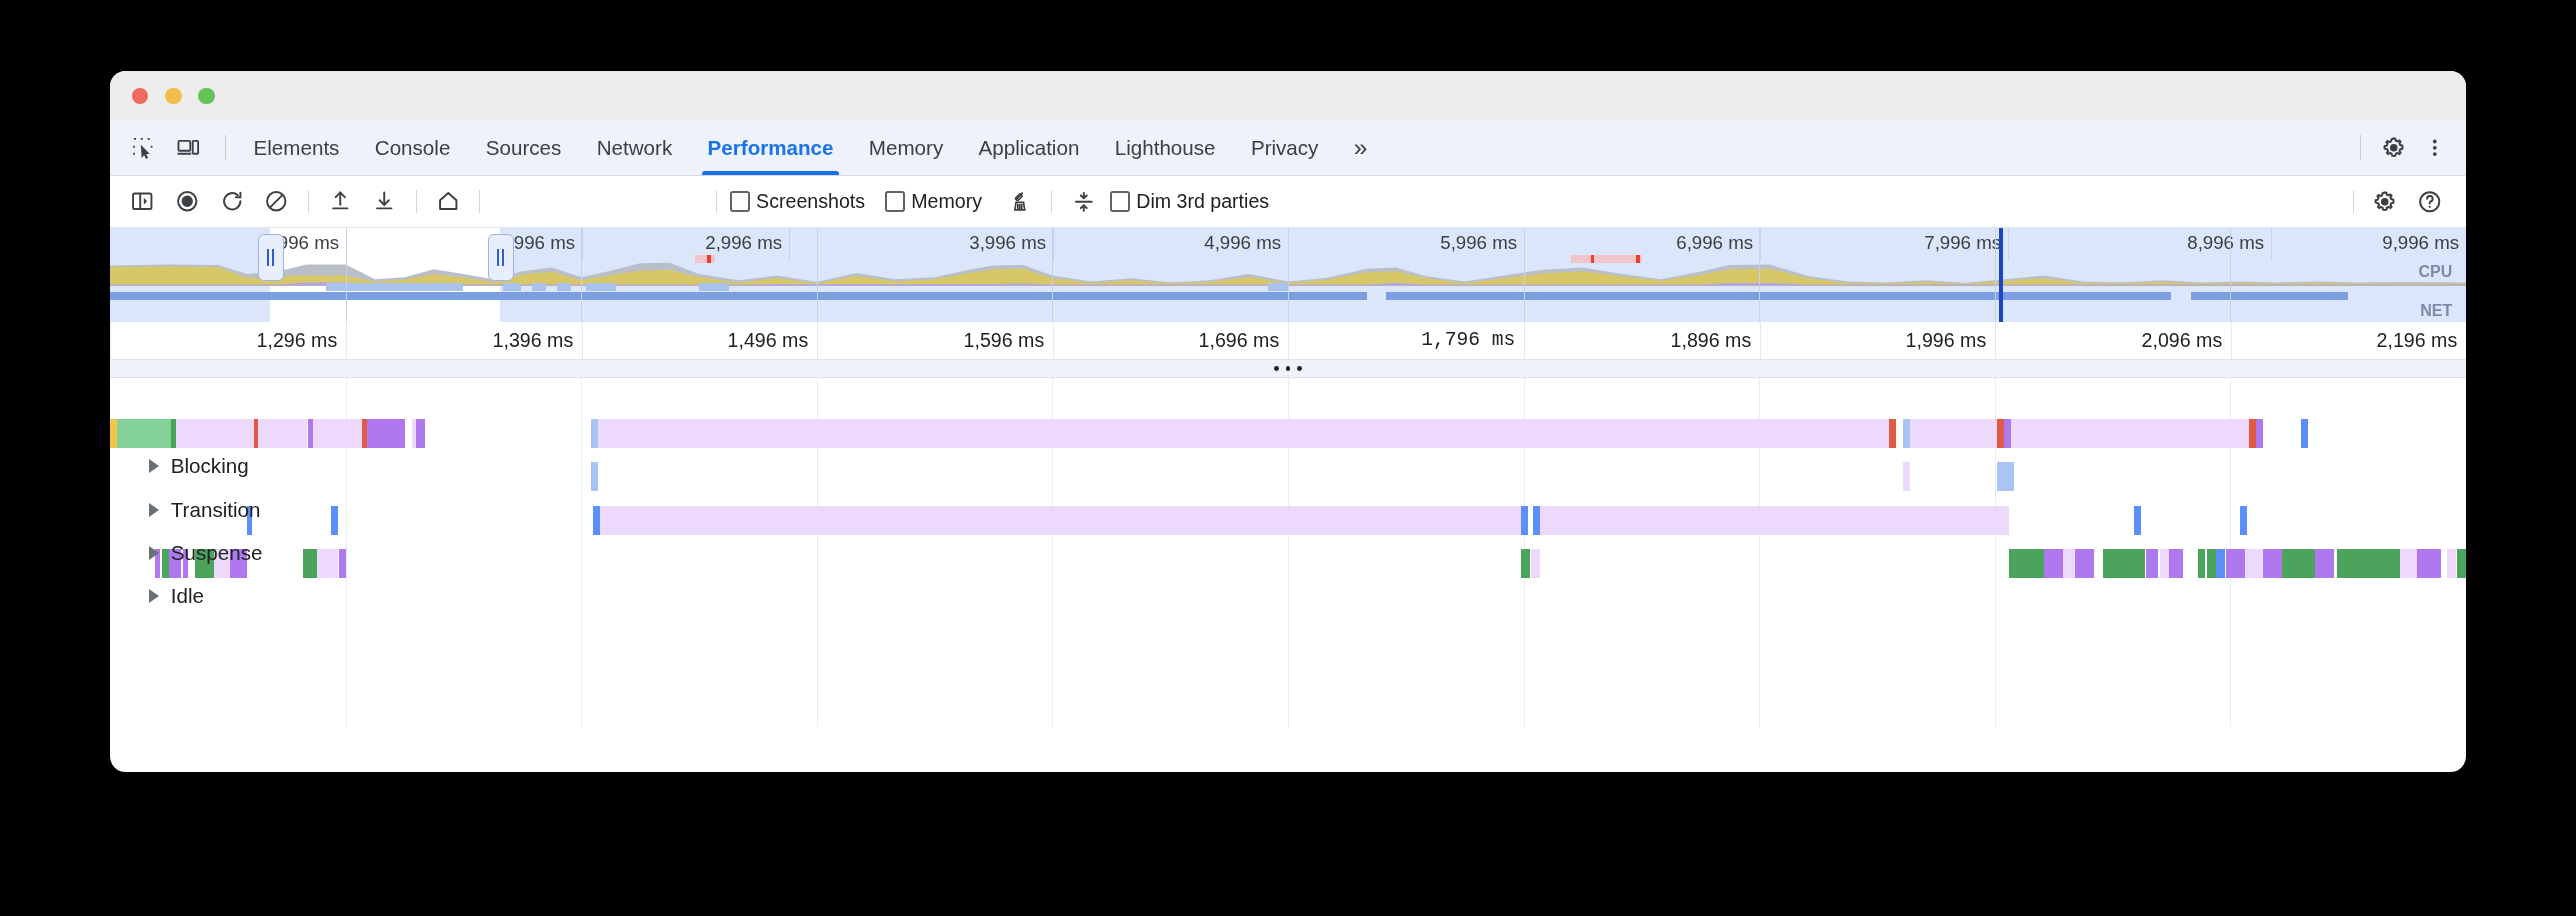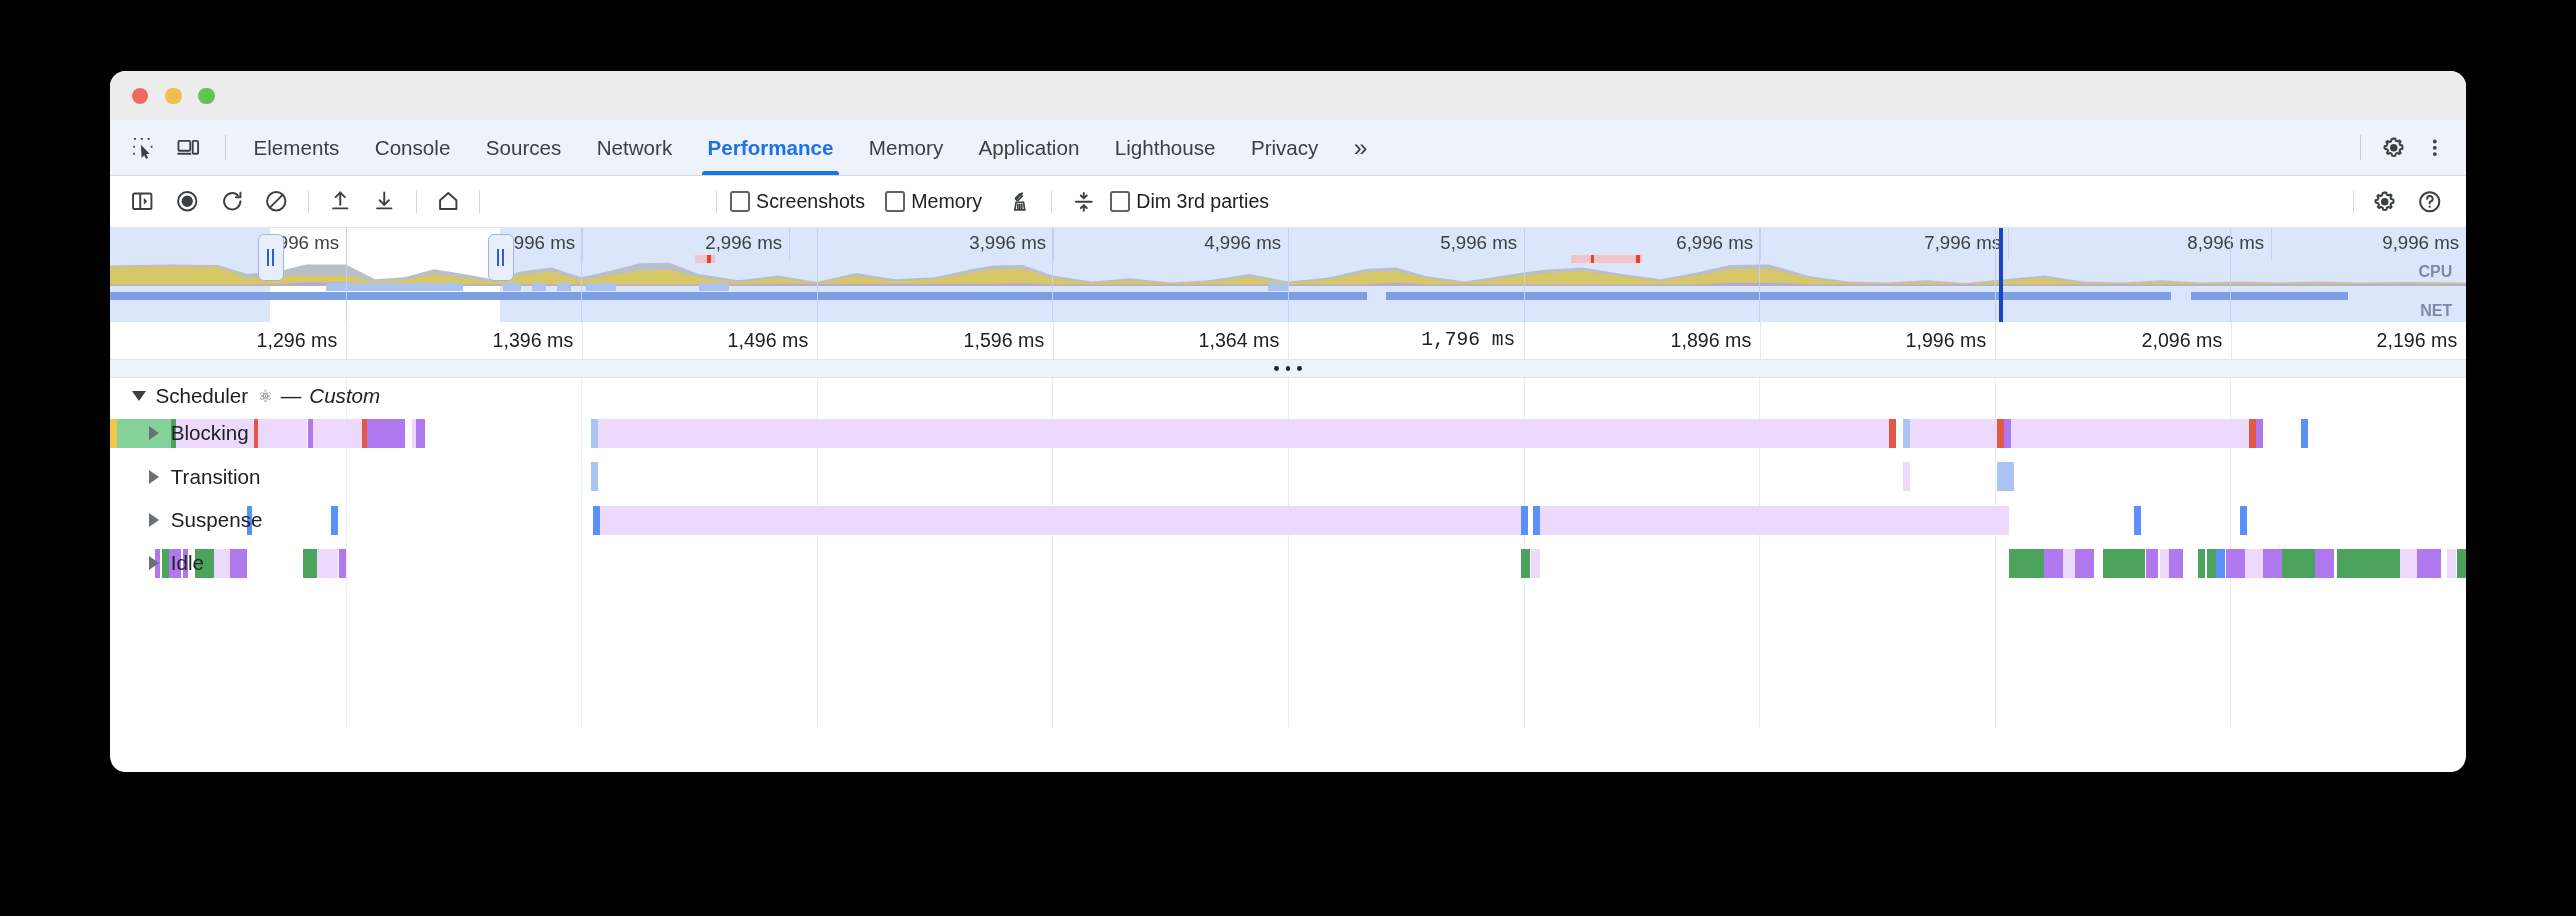--- a/index.html
+++ b/index.html
@@ -90,21 +90,21 @@
     border-bottom:1px solid #dfe3ec;
   }
   .draghandle i{width:4.9px;height:4.9px;border-radius:50%;background:#1f2329;}
 
   
   .flame{position:relative;height:349px;background:#fff;overflow:hidden;}
   .fgrid{position:absolute;top:0;bottom:0;width:1px;background:#e8ecf4;}
   .group-row{position:absolute;left:0;height:37px;display:flex;align-items:center;
              font-size:20.6px;color:#202124;padding-left:21.6px;z-index:3;}
   .track-row{position:absolute;left:0;height:37px;display:flex;align-items:center;
-             font-size:20.6px;color:#202124;padding-left:39px;z-index:3;}
+             font-size:20.6px;color:#202124;padding-left:39px;z-index:3;margin-top:33px;}
   .caret-down{width:0;height:0;border-left:7.9px solid transparent;border-right:7.9px solid transparent;
               border-top:10.8px solid #3c4043;margin-right:9.8px;}
   .caret-right{width:0;height:0;border-top:7.9px solid transparent;border-bottom:7.9px solid transparent;
                border-left:10.8px solid #6b7076;margin-right:11.8px;}
   .react-icon{margin:0 7.9px 0 9.8px;color:#5f6368;font-size:16.7px;}
   .custom-txt{font-style:italic;color:#202124;}
   .bar{position:absolute;height:29.5px;}
 </style>
 </head>
 <body>
@@ -384,21 +384,21 @@
       <div class="r-tick" style="left: 236px; width: 236px;">
         <span>1,396 ms</span>
       </div>
       <div class="r-tick" style="left: 471px; width: 236px;">
         <span>1,496 ms</span>
       </div>
       <div class="r-tick" style="left: 707px; width: 236px;">
         <span>1,596 ms</span>
       </div>
       <div class="r-tick" style="left: 942px; width: 236px;">
-        <span>1,364 ms</span>
+        <span>1,696 ms</span>
       </div>
       <div class="r-tick" style="left: 1178px; width: 236px; font-family: Liberation Mono, monospace;">
         <span>1,796 ms</span>
       </div>
       <div class="r-tick" style="left: 1414px; width: 236px;">
         <span>1,896 ms</span>
       </div>
       <div class="r-tick" style="left: 1649px; width: 236px;">
         <span>1,996 ms</span>
       </div>
@@ -422,27 +422,20 @@
         <div class="fgrid" style="left: 471px;"></div>
         <div class="fgrid" style="left: 707px;"></div>
         <div class="fgrid" style="left: 942px;"></div>
         <div class="fgrid" style="left: 1178px;"></div>
         <div class="fgrid" style="left: 1414px;"></div>
         <div class="fgrid" style="left: 1649px;"></div>
         <div class="fgrid" style="left: 1885px;"></div>
         <div class="fgrid" style="left: 2120px;"></div>
       </div>
 
-    <div class="group-row" style="top:0;">
-      <span class="caret-down"></span>
-      <span>Scheduler</span>
-      <span class="react-icon">⚛</span>
-      <span style="color:#202124;margin-right:7.9px;">—</span>
-      <span class="custom-txt">Custom</span>
-    </div>
 
     <div class="track-row" style="top:37px;">
       <span class="caret-right"></span>
       <span>Blocking</span>
     </div>
     <div class="track-row" style="top:81px;">
       <span class="caret-right"></span>
       <span>Transition</span>
     </div>
     <div class="track-row" style="top:124px;">

